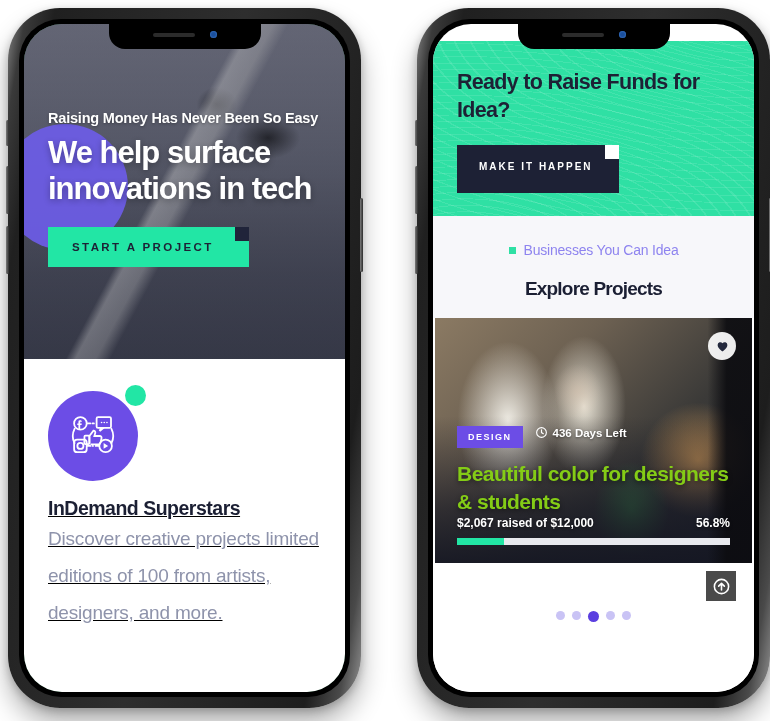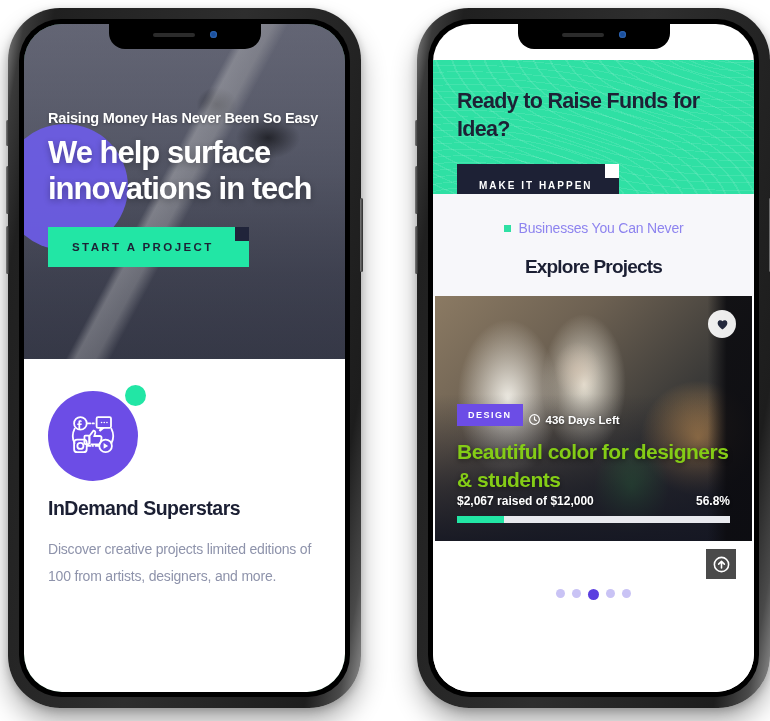--- a/index.html
+++ b/index.html
@@ -167,20 +167,21 @@
     right: 0; top: 0;
     width: 14px; height: 14px;
     background: #20243a;
   }
 
   .panel-white {
     position: relative;
     background: #ffffff;
     padding: 26px 24px 9px 24px;
     height: calc(100% - 335px);
+    text-decoration: underline;
   }
   .icon-wrap { position: relative; width: 100px; height: 96px; }
   .icon-circle {
     position: absolute; left: 0; top: 6px;
     width: 90px; height: 90px;
     border-radius: 50%;
     background: #6c4de6;
     display:flex; align-items:center; justify-content:center;
   }
   .icon-dot {
@@ -189,35 +190,34 @@
     background: #22e6a5;
   }
   .panel-title {
     margin-top: 16px;
     font-size: 19.5px;
     font-weight: 700;
     color: #1b1f33;
     letter-spacing: -0.5px;
   }
   .panel-body {
-    margin-top: 16px;
-    font-size: 14px;
+    font-size: 19px;
     line-height: 1.95;
     color: #8e93ab;
     letter-spacing: -0.2px;
     max-width: 285px;
   }
 
   
   .rscreen { background:#fff; height:100%; overflow:hidden; display:flex; flex-direction:column; }
 
   .green-band {
     position: relative;
-    margin-top: 36px;
-    height: 134px;
+    margin-top: 17px;
+    height: 175px;
     background: #2fe0a4;
     overflow: hidden;
     padding: 28px 24px 0 24px;
   }
   .green-waves {
     position:absolute; inset:0;
     background:
       repeating-radial-gradient(ellipse 260px 120px at 10% 120%,
         rgba(255,255,255,0.12) 0 2px, transparent 2px 14px);
     opacity: 0.85;
@@ -305,21 +305,21 @@
   .heart-btn {
     position:absolute; right: 16px; top: 14px;
     width: 28px; height: 28px; border-radius: 50%;
     background: rgba(255,255,255,0.92);
     display:flex; align-items:center; justify-content:center;
     z-index: 6;
   }
   .card-body {
     position:absolute; left: 22px; right: 22px; bottom: 18px; z-index: 6;
   }
-  .meta-row { display:flex; align-items:flex-end; gap: 5px; }
+  .meta-row { display:flex; align-items:flex-start; gap: 12px; }
   .badge {
     background: #6c4de6;
     color: #fff;
     font-size: 9px;
     font-weight: 700;
     letter-spacing: 1.5px;
     padding: 6px 11px;
   }
   .days {
     display:flex; align-items:center; gap:5px;
@@ -457,21 +457,21 @@
           <div class="green-title">Ready to Raise Funds for Idea?</div>
           <div class="cta-dark">
             <span>MAKE IT HAPPEN</span>
             <span class="sq-accent"></span>
           </div>
         </div>
 
         <div class="section-head">
           <div class="eyebrow-row">
             <span class="eyebrow-sq"></span>
-            <span>Businesses You Can Never</span>
+            <span>Businesses You Can Idea</span>
           </div>
           <div class="section-title">Explore Projects</div>
         </div>
 
         <div class="card">
           <div class="card-photo"></div>
 
           <div class="heart-btn">
             <svg width="13" height="12" viewBox="0 0 24 22">
               <path d="M12 21s-9-5.6-9-12a5 5 0 0 1 9-3 5 5 0 0 1 9 3c0 6.4-9 12-9 12z" fill="#23283c"></path>

